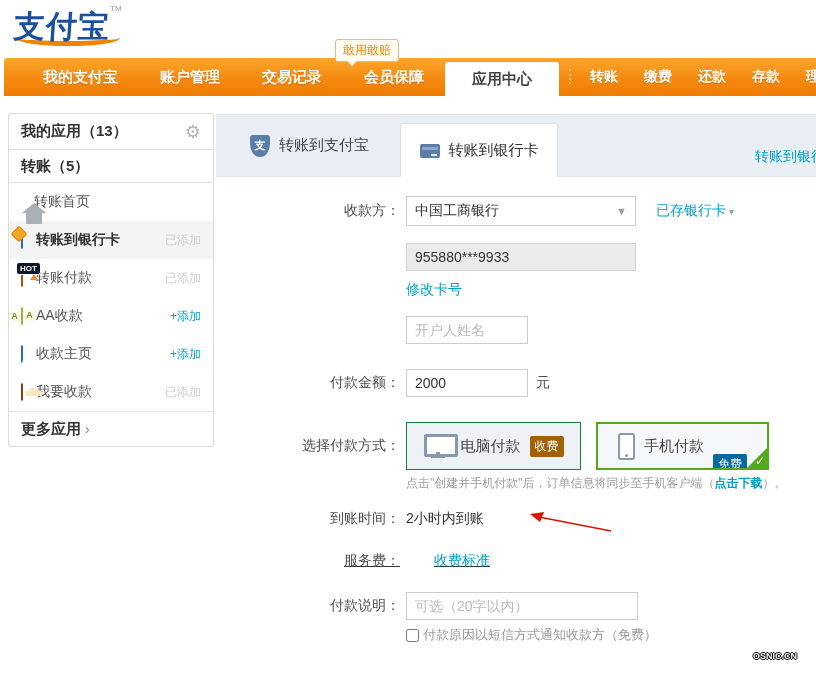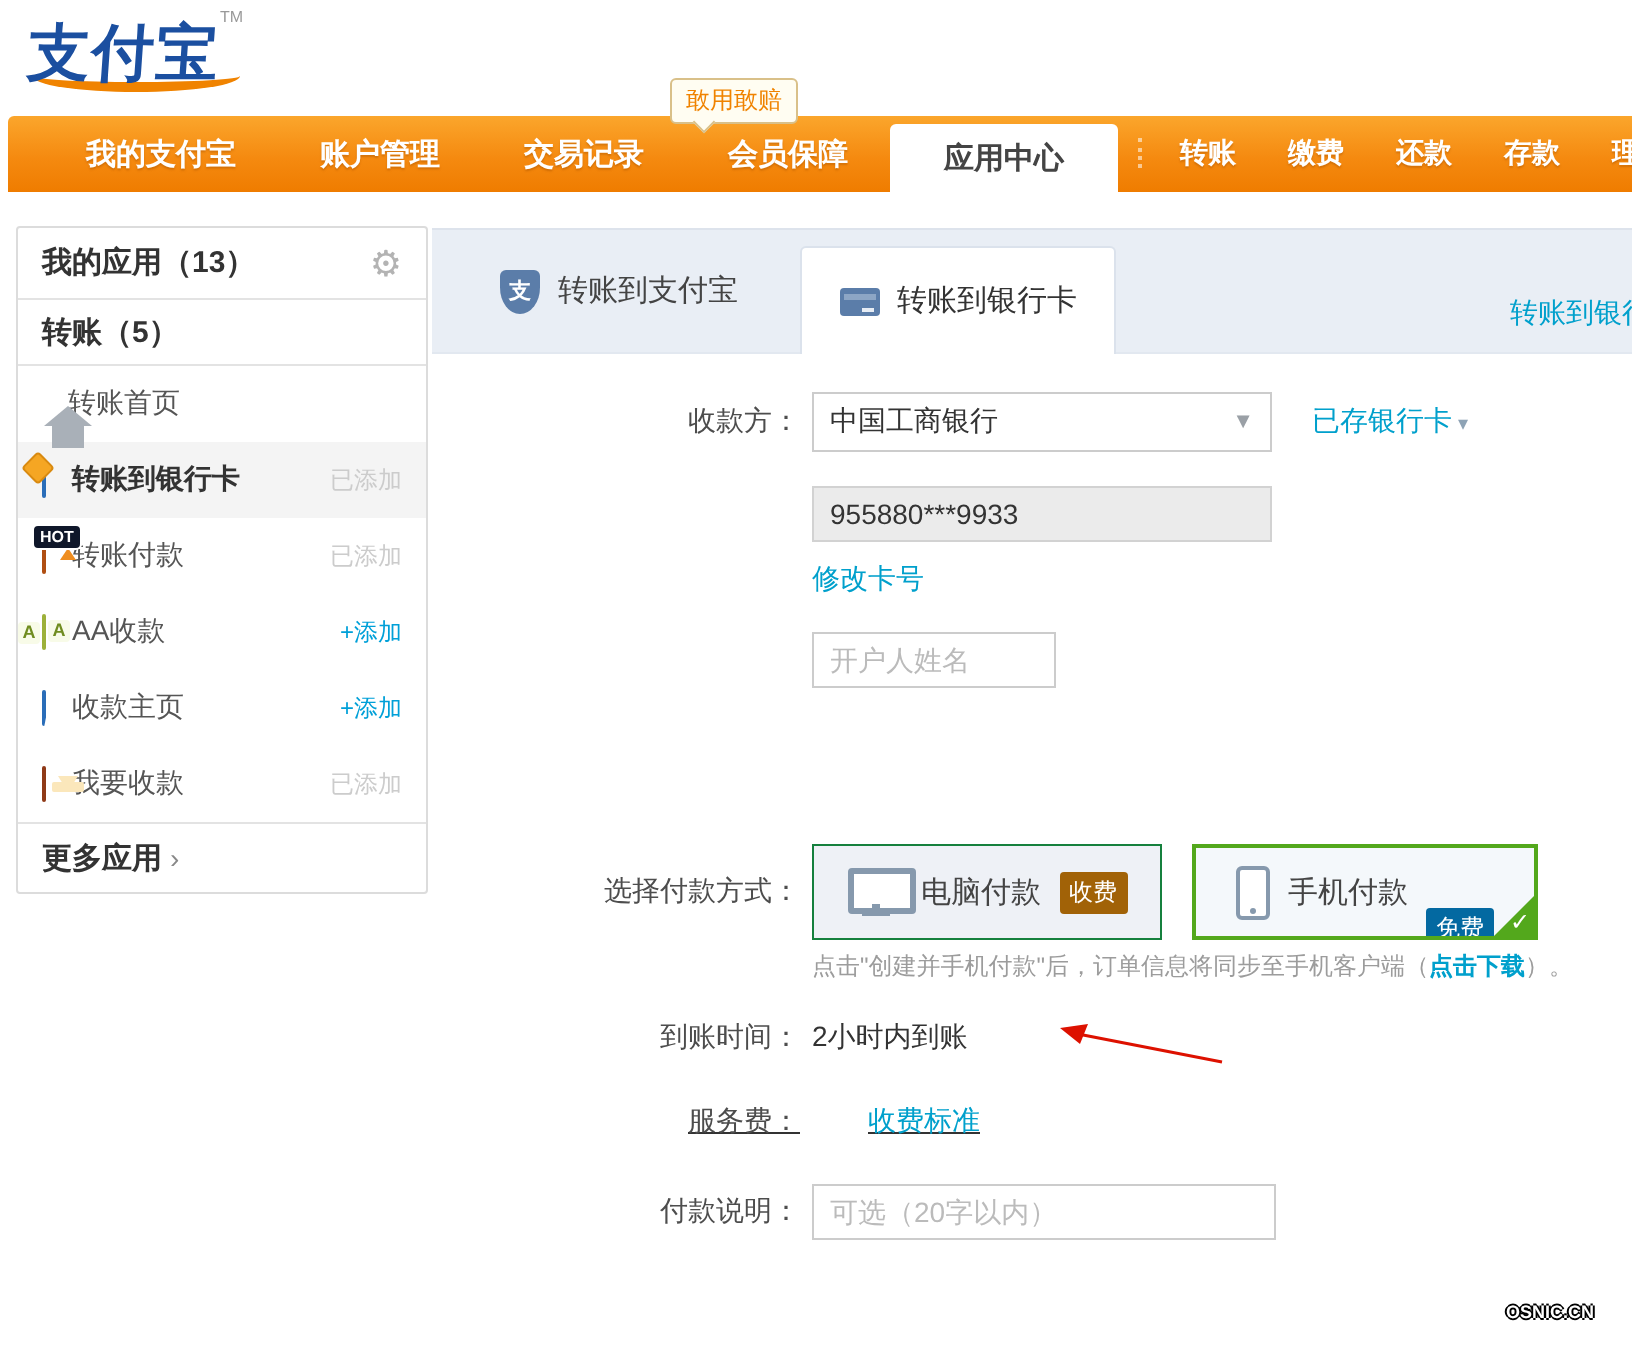--- a/index.html
+++ b/index.html
@@ -298,20 +298,27 @@
       </span>
   </div>
 
   <div class="frow" style="top:204px; height:28px;">
     <span class="flabel"></span>
     <span class="fbody">
       <input class="tinput" style="width: 122px;" placeholder="开户人姓名">
     </span>
   </div>
 
+  <div class="frow" style="top:257px; height:28px;">
+    <span class="flabel">付款金额：</span>
+    <span class="fbody">
+      <input class="tinput" style="width: 122px;" value="2000">
+      <span class="unit">元</span>
+    </span>
+  </div>
 
   <div class="frow" style="top:308px; height:52px;">
     <span class="flabel">选择付款方式：</span>
     <span class="fbody">
       <span class="pay-card pay-pc">
         <span class="monitor">
             <span class="neck"></span>
           </span>
         <span class="pay-label">电脑付款</span>
         <span class="badge badge-fee">收费</span>
@@ -343,20 +350,24 @@
     </span>
   </div>
 
   <div class="frow" style="top:480px; height:28px;">
     <span class="flabel">付款说明：</span>
     <span class="fbody">
       <input class="tinput" style="width: 232px;" placeholder="可选（20字以内）">
     </span>
   </div>
 
+  <div class="cbrow">
+    <input type="checkbox" style="">
+    <span>付款原因以短信方式通知收款方（免费）</span>
+  </div>
 </div>
 
 <svg style="position:absolute; left:527px; top:508px;" width="92" height="28" viewBox="0 0 92 28">
   <line x1="84" y1="23" x2="12" y2="9" stroke="#dd1100" stroke-width="1.6"></line>
   <polygon points="3,6 17,4 13,14" fill="#dd1100"></polygon>
 </svg>
 
 <div class="watermark">OSNIC.CN</div>
 
 </body></html>

